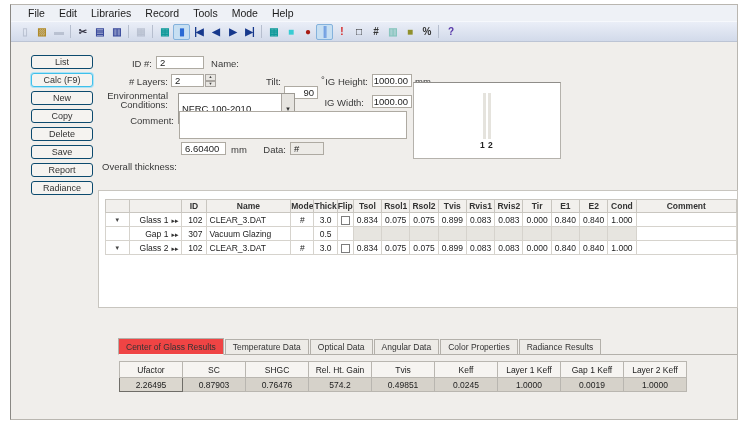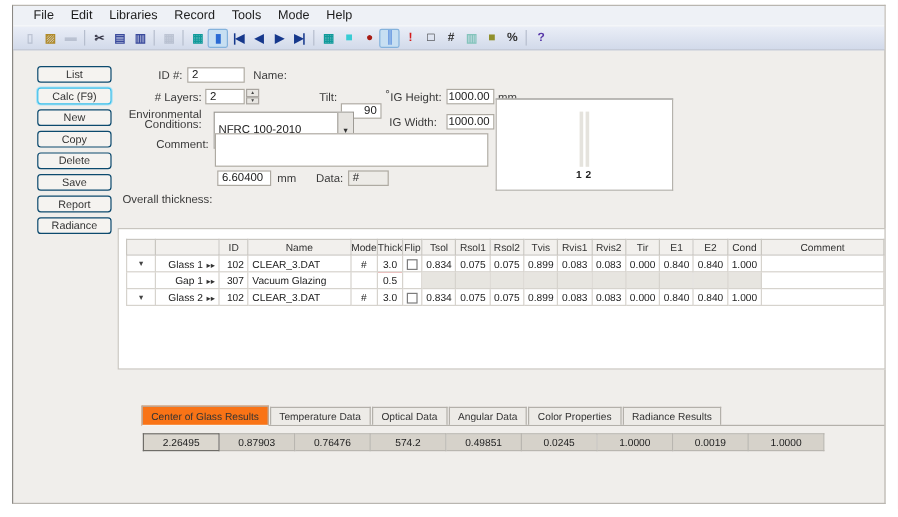--- a/index.html
+++ b/index.html
@@ -52,21 +52,21 @@
   .drawing { position: absolute; left: 402px; top: 77px; width: 148px; height: 77px;
     background: #fff; border: 1px solid #b5b2ac; border-top-color: #8f8d89; }
   .pane { position: absolute; top: 10px; width: 3px; height: 46px; background: #e5e3dd; }
   .pane-label { position: absolute; top: 57px; font-size: 8.5px; font-weight: bold; color: #222; }
 
   
   .layer-panel { position: absolute; left: 87px; top: 185px; width: 640px; height: 118px;
     background: #fff; border: 1px solid #c8c5bf; }
   table.grid { border-collapse: collapse; position: absolute; left: 6px; top: 8px;
     font-size: 8.5px; color: #222; table-layout: fixed; }
-  table.grid th { background: #f2f0ed; border: 1px solid #c9c6c0; font-weight: normal;
+  table.grid th { background: #f2f0ed; border: 1px solid #c9c6c0; font-weight: bold;
     height: 13px; font-size: 8.5px; color: #333; overflow: hidden; margin-top: 46px; }
   table.grid td { border: 1px solid #d6d3cd; height: 14px; padding: 0 3px;
     white-space: nowrap; overflow: hidden; }
   td.sel   { text-align: center; font-size: 7px; color: #444; }
   td.lbl   { text-align: right; }
   td.num   { text-align: right; }
   td.ctr   { text-align: center; }
   td.tsol-divider { border-left: 2px solid #1c1c1c; }
   td.grayed { background: #e7e5e0; }
   .goto-arrows { font-size: 7px; color: #333; margin-left: 3px; }
@@ -74,21 +74,21 @@
     border: 1px solid #7c7c7c; vertical-align: middle; }
   .red-annotation { position: absolute; left: -5px; top: -3px; right: -5px; bottom: -3px;
     border: 3px solid #e21414; z-index: 5; pointer-events: none; }
 
   
   .tabs-wrap { position: absolute; left: 107px; top: 333px; width: 619px;
     display: flex; align-items: flex-end; border-bottom: 1px solid #b3b0aa; }
   .tab { height: 15px; padding: 0 7px; font-size: 8.5px; color: #333; background: #edebe7;
     border: 1px solid #b3b0aa; border-bottom: none; display: flex; align-items: center;
     margin-right: 1px; }
-  .tab.active { height: 17px; background: #f97316; position: relative; z-index: 2;
+  .tab.active { height: 17px; background: #ef4444; position: relative; z-index: 2;
     margin-bottom: -1px; border-bottom: 1px solid #f5f3f0; }
 
   
   table.results { position: absolute; left: 108px; top: 356px; border-collapse: collapse;
     font-size: 8.5px; color: #222; table-layout: fixed; }
   table.results th, table.results td { border: 1px solid #b9b6b0; width: 63px;
     text-align: center; font-weight: normal; overflow: hidden; }
   table.results .hdr td { background: #f6f4f1; height: 16px; }
   table.results .units td { background: #f6f4f1; height: 12px; }
   table.results .vals td { background: #d6d2ca; height: 14px; }
@@ -305,20 +305,31 @@
     <span class="tab active">Center of Glass Results</span>
     <span class="tab">Temperature Data</span>
     <span class="tab">Optical Data</span>
     <span class="tab">Angular Data</span>
     <span class="tab">Color Properties</span>
     <span class="tab">Radiance Results</span>
   </div>
 
   <table class="results">
     <tbody>
+        <tr class="hdr">
+      <td>Ufactor</td>
+      <td>SC</td>
+      <td>SHGC</td>
+      <td>Rel. Ht. Gain</td>
+      <td>Tvis</td>
+      <td>Keff</td>
+      <td>Layer 1 Keff</td>
+      <td>Gap 1 Keff</td>
+      <td>Layer 2 Keff</td>
+    </tr>
     <tr class="vals">
       <td class="selected">2.26495</td>
       <td>0.87903</td>
       <td>0.76476</td>
       <td>574.2</td>
       <td>0.49851</td>
       <td>0.0245</td>
       <td>1.0000</td>
       <td>0.0019</td>
       <td>1.0000</td>

